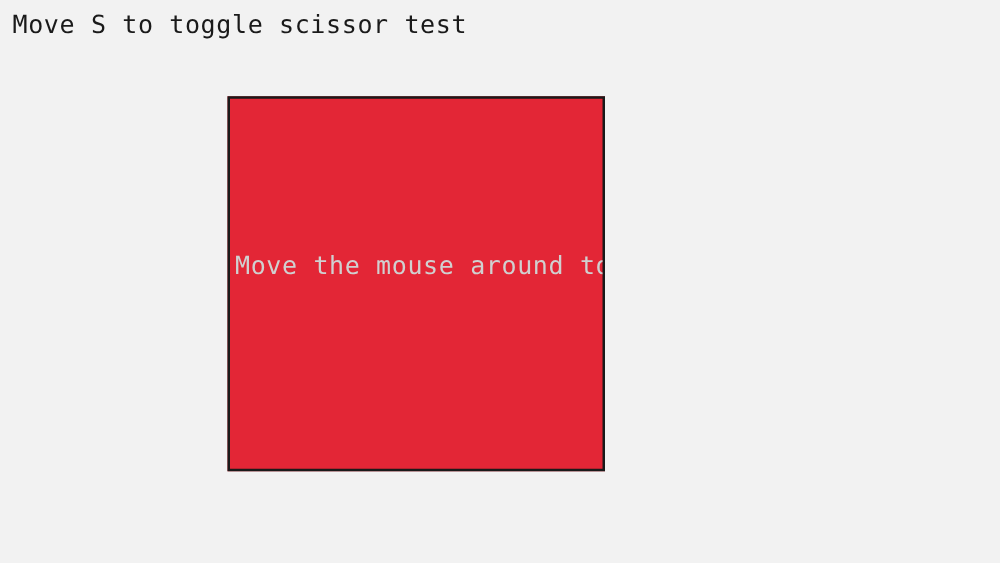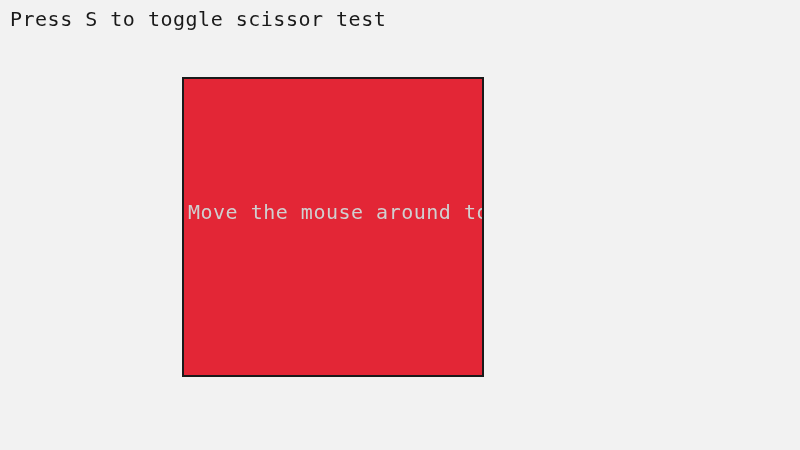--- a/index.html
+++ b/index.html
@@ -65,19 +65,19 @@
     white-space: nowrap;
     font-weight: 400;
     font-stretch: semi-condensed;
   }
 </style>
 </head>
 <body>
 
 <div id="app">
 
-  <div id="hint-text">Press S to toggle scissor test</div>
+  <div id="hint-text">Move S to toggle scissor test</div>
 
   <div id="scissor-area">
     <div id="scissor-text">Move the mouse around to reveal this text!</div>
   </div>
 
 </div>
 
 </body></html>

